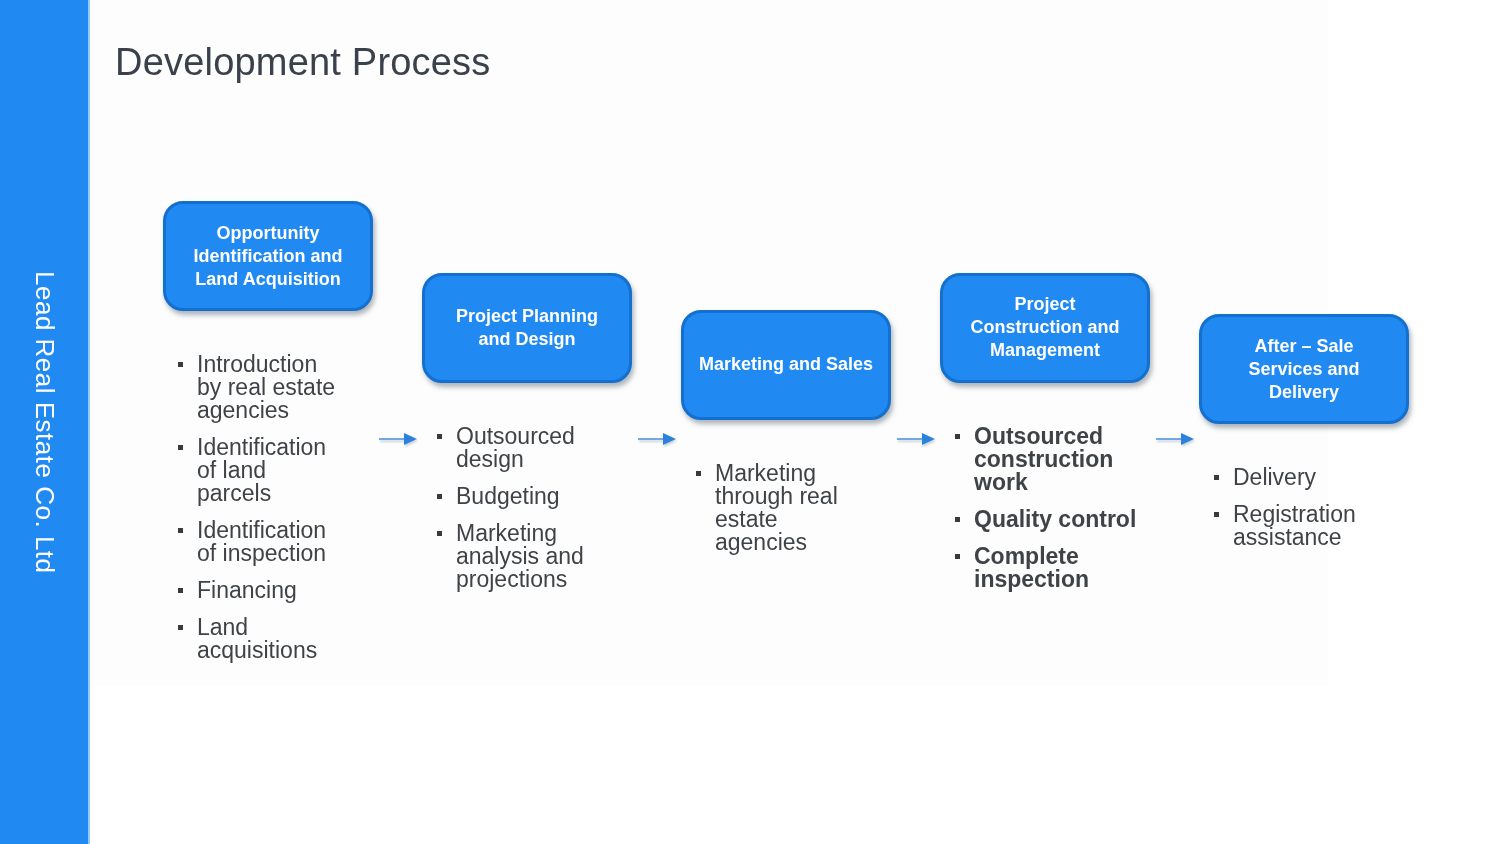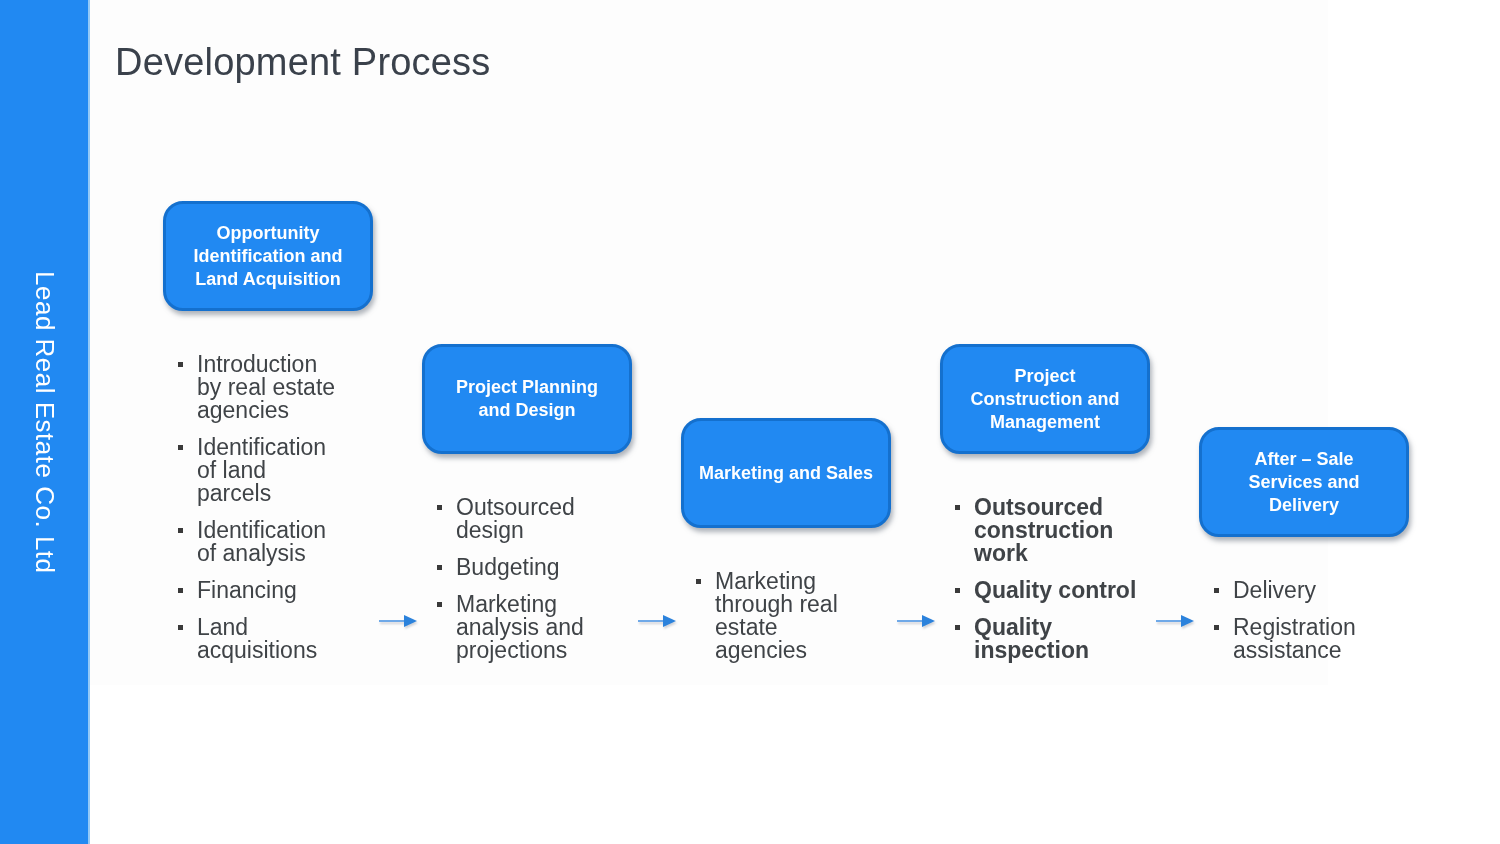--- a/index.html
+++ b/index.html
@@ -29,21 +29,21 @@
   }
   .title{
     position:absolute;left:25px;top:38px;margin:0;
     font-size:38px;line-height:48px;font-weight:400;color:#3A414B;
     letter-spacing:0.2px;
   }
 
   
   .flow{
     position:absolute;left:73px;top:201px;  
-    display:flex;align-items:flex-end;
+    display:flex;align-items:center;
   }
   .col{width:210px;flex:none;}
   .acell{
     width:49px;height:110px;flex:none;
     display:flex;align-items:center;justify-content:center;
   }
   .arrow{filter:drop-shadow(1px 2px 1px rgba(120,130,145,.35));}
   .arrow line{stroke:#6FA9E8;stroke-width:2;}
   .arrow polygon{fill:#2B82DC;}
 
@@ -99,21 +99,21 @@
           <li>
               <span class="sq"></span>
               <span class="btxt">Introduction by real estate agencies</span>
             </li>
           <li>
               <span class="sq"></span>
               <span class="btxt">Identification of land parcels</span>
             </li>
           <li>
               <span class="sq"></span>
-              <span class="btxt">Identification of analysis</span>
+              <span class="btxt">Identification of inspection</span>
             </li>
           <li>
               <span class="sq"></span>
               <span class="btxt">Financing</span>
             </li>
           <li>
               <span class="sq"></span>
               <span class="btxt">Land acquisitions</span>
             </li>
         </ul>
@@ -180,21 +180,21 @@
           <li>
               <span class="sq"></span>
               <span class="btxt">Outsourced construction work</span>
             </li>
           <li>
               <span class="sq"></span>
               <span class="btxt">Quality control</span>
             </li>
           <li>
               <span class="sq"></span>
-              <span class="btxt">Quality inspection</span>
+              <span class="btxt">Complete inspection</span>
             </li>
         </ul>
       </div>
 
       <div class="acell">
         <svg class="arrow" width="40" height="14" viewBox="0 0 40 14">
             <line x1="1" y1="7" x2="27" y2="7"></line>
             <polygon points="26,1 39,7 26,13"></polygon>
           </svg>
       </div>

